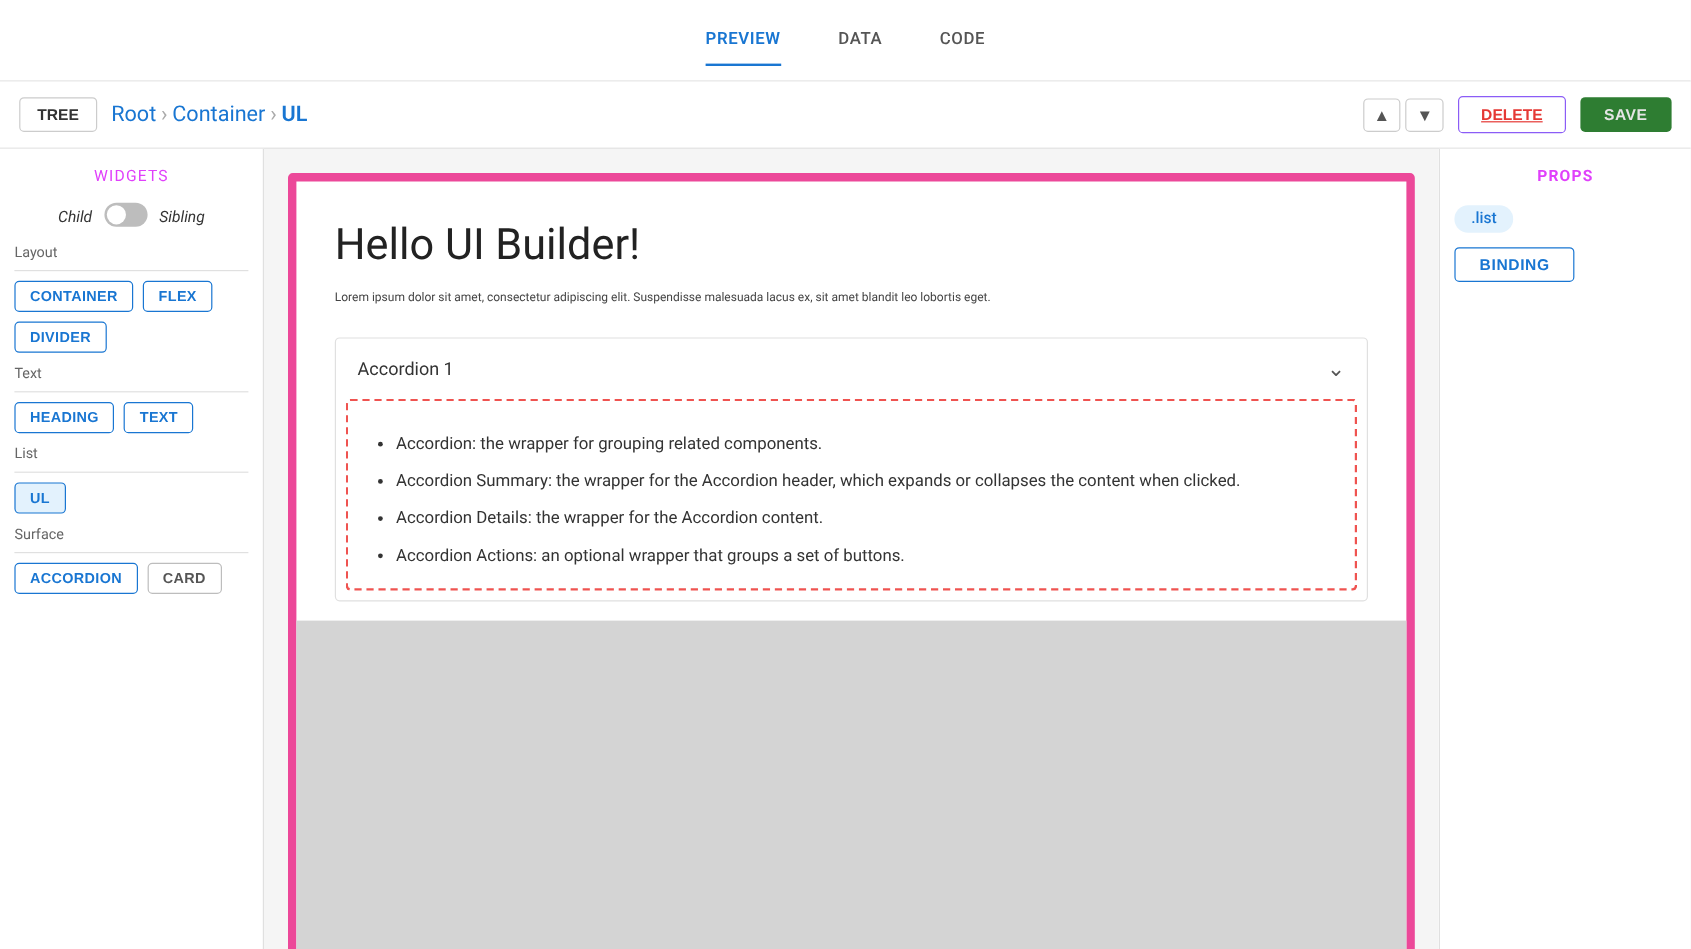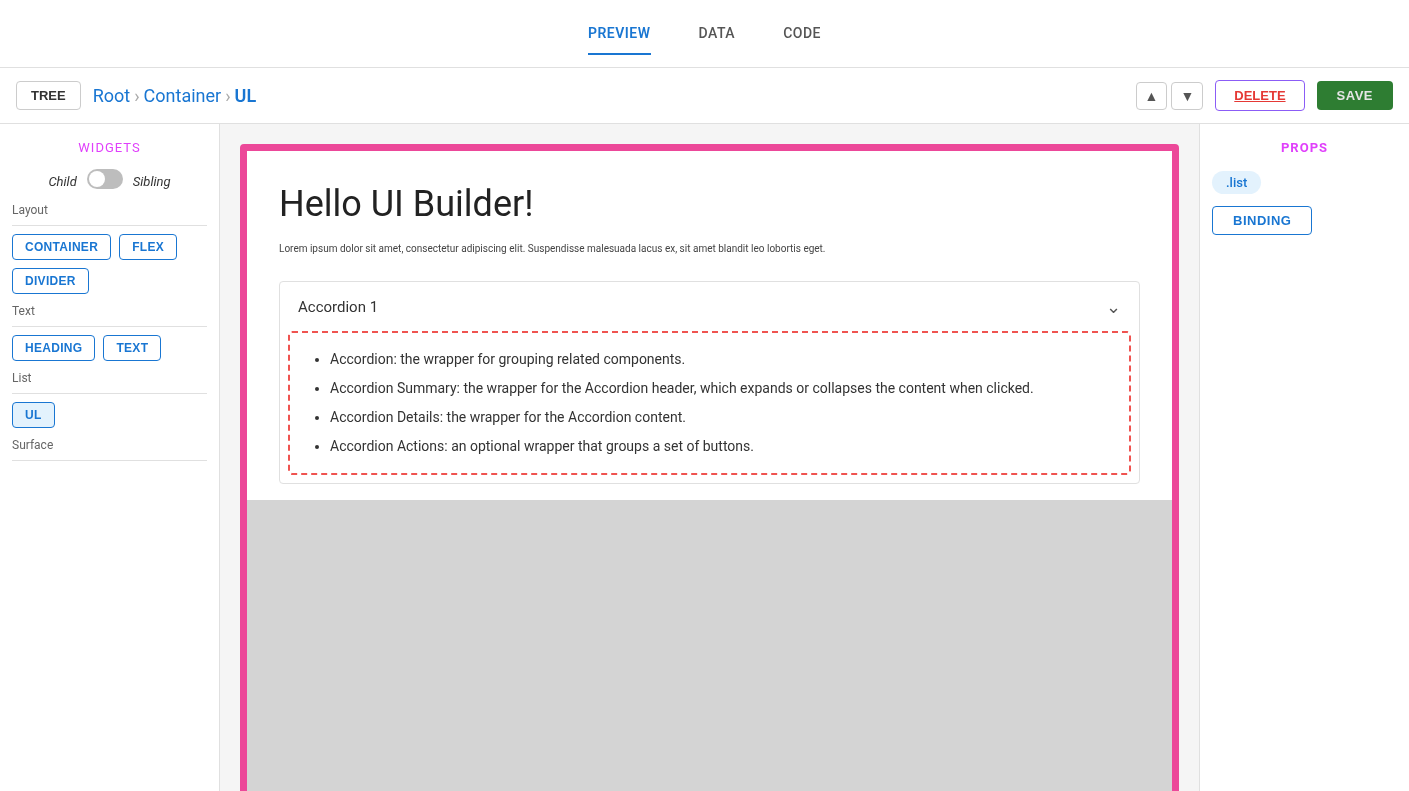--- a/index.html
+++ b/index.html
@@ -255,20 +255,21 @@
     }
     .accordion-content ul {
       list-style: disc;
       padding-left: 20px;
     }
     .accordion-content ul li {
       font-size: 14px;
       color: #333;
       margin-bottom: 8px;
       line-height: 1.5;
+      margin-top: 10px;
     }
     .accordion-content ul li:last-child {
       margin-bottom: 0;
     }
 
     
     .gray-area {
       background: #d4d4d4;
       height: 300px;
       margin: 0 -32px;
@@ -366,20 +367,24 @@
     </div>
 
     <div class="section-label">List</div>
     <hr class="section-divider">
     <div class="widget-buttons">
       <button class="widget-btn selected">UL</button>
     </div>
 
     <div class="section-label">Surface</div>
     <hr class="section-divider">
+    <div class="widget-buttons">
+      <button class="widget-btn">ACCORDION</button>
+      <button class="widget-btn card-btn">CARD</button>
+    </div>
   </aside>
 
   <main class="center-content">
     <div class="preview-card">
       <h1 class="preview-heading">Hello UI Builder!</h1>
       <p class="preview-body-text">Lorem ipsum dolor sit amet, consectetur adipiscing elit. Suspendisse malesuada lacus ex, sit amet blandit leo lobortis eget.</p>
 
       <div class="accordion">
         <div class="accordion-header">
           <span>Accordion 1</span>

